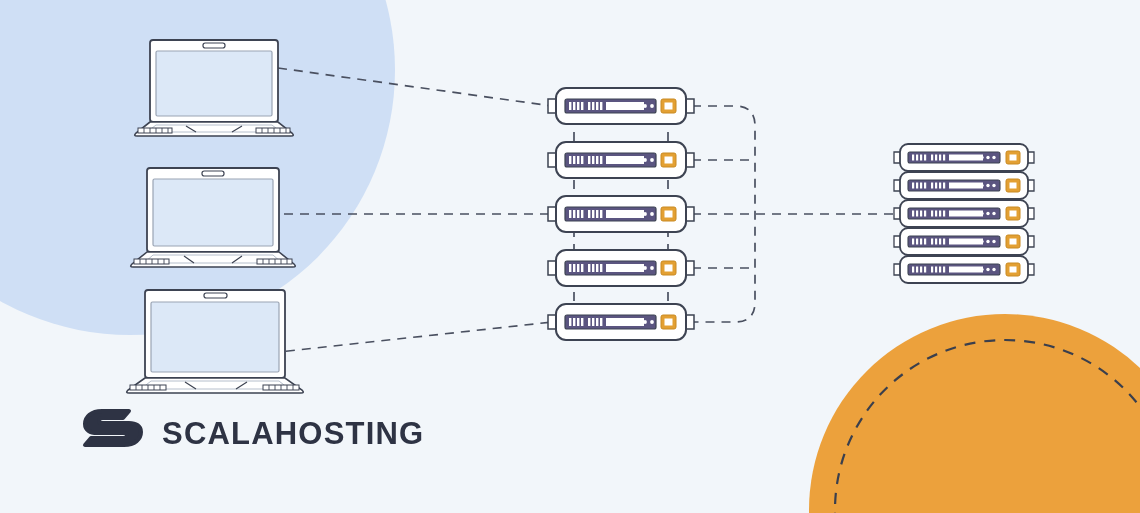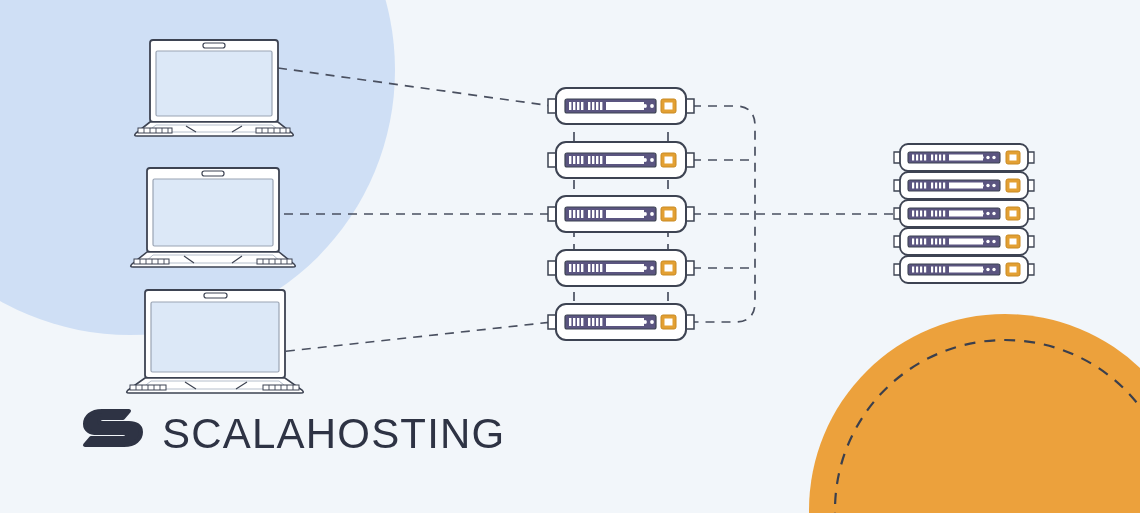--- a/index.html
+++ b/index.html
@@ -8,22 +8,22 @@
     font-family:"Liberation Sans", sans-serif;
     background:#f2f6fa;
   }
   #stage{position:relative;width:1140px;height:513px;overflow:hidden;background:#f2f6fa;}
   #scene{position:absolute;inset:0;}
   .logo-wrap{
     position:absolute;left:82px;top:408px;
     display:flex;align-items:center;gap:18px;
   }
   .logo-text{
-    font-size:42px;letter-spacing:1.2px;color:#2e3344;
-    font-family:"Liberation Sans", sans-serif;font-weight:400;
+    font-size:31px;letter-spacing:1.2px;color:#2e3344;
+    font-family:"Liberation Sans", sans-serif;font-weight:700;
     white-space:nowrap;
   }
 </style>
 </head>
 <body>
 
 <div id="stage">
 
   <svg id="scene" viewBox="0 0 1140 513" width="1140" height="513">
     <defs>

